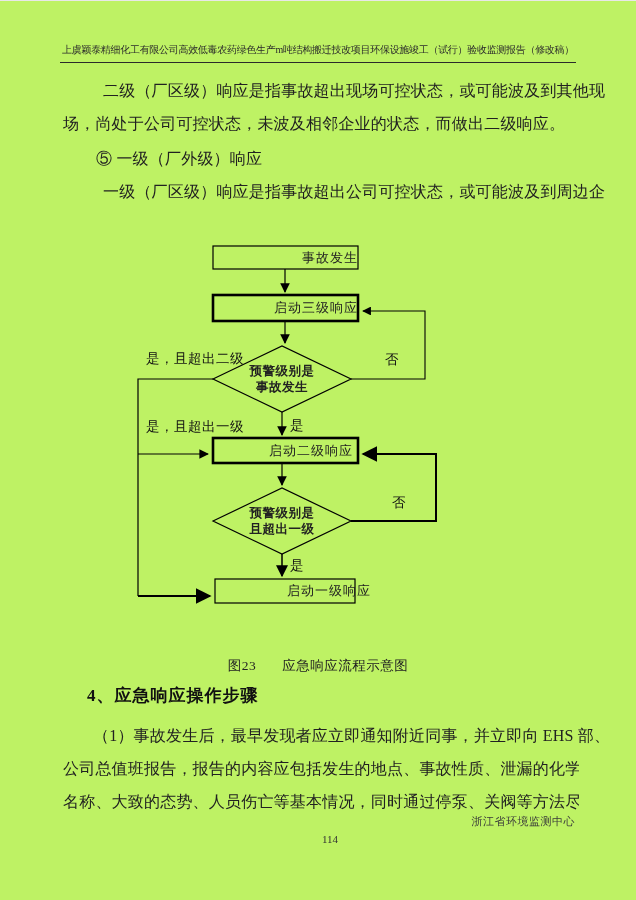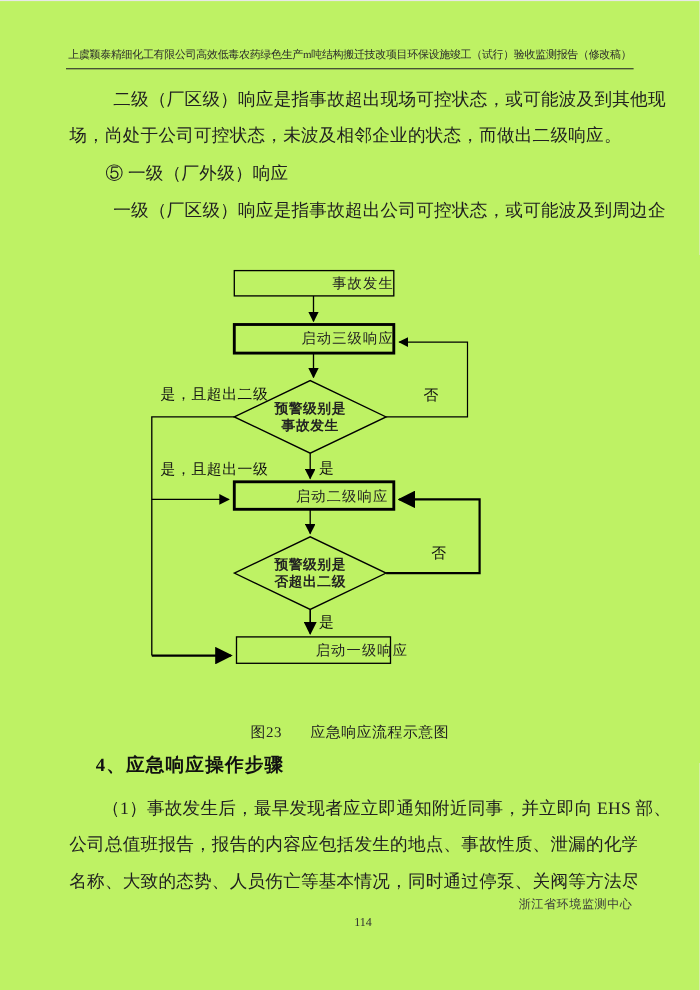--- a/index.html
+++ b/index.html
@@ -98,21 +98,21 @@
 
     <div class="fnode" style="left:213px;top:5px;width:145px;line-height:23px">事故发生</div>
     <div class="fnode" style="left:213px;top:54px;width:145px;line-height:26px">启动三级响应</div>
     <div class="dtext" style="left:212px;top:122px;width:140px">
       <div>预警级别是</div>
       <div>事故发生</div>
     </div>
     <div class="fnode" style="left:213px;top:197px;width:140px;line-height:25px">启动二级响应</div>
     <div class="dtext" style="left:212px;top:264px;width:140px">
       <div>预警级别是</div>
-      <div>否超出二级</div>
+      <div>且超出一级</div>
     </div>
     <div class="fnode" style="left:215px;top:338px;width:156px;line-height:24px">启动一级响应</div>
 
     <div class="flabel" style="left:146px;top:109px">是，且超出二级</div>
     <div class="flabel" style="left:146px;top:177px">是，且超出一级</div>
     <div class="flabel" style="left:385px;top:110px">否</div>
     <div class="flabel" style="left:290px;top:176px">是</div>
     <div class="flabel" style="left:392px;top:253px">否</div>
     <div class="flabel" style="left:290px;top:316px">是</div>
   </div>

